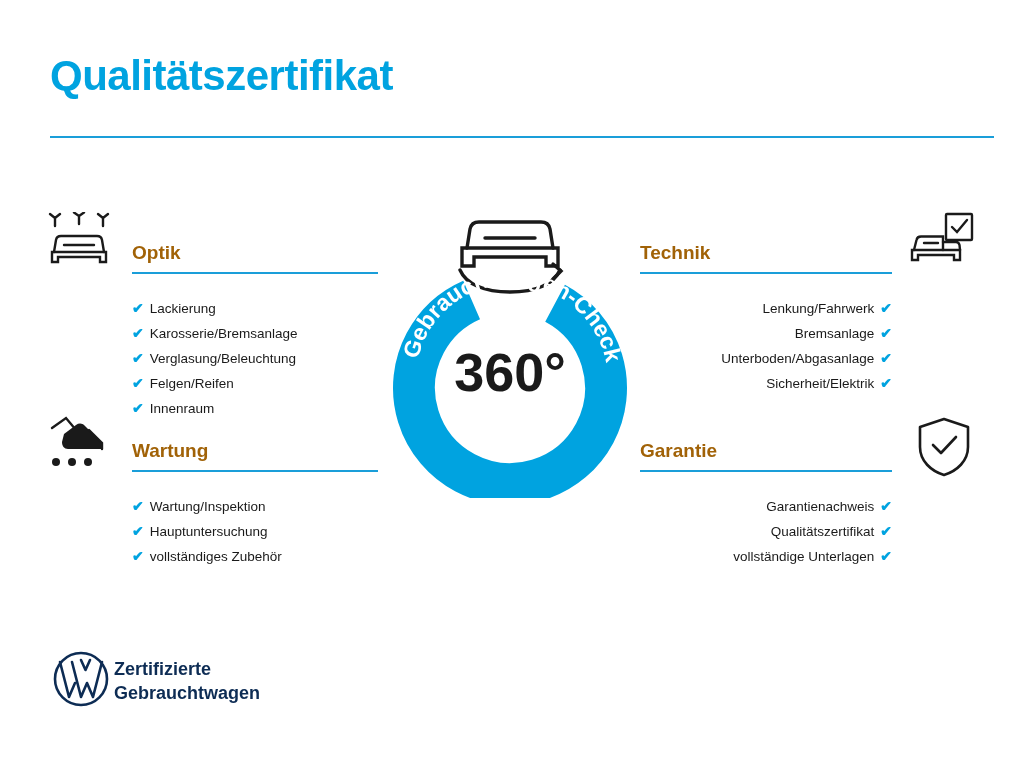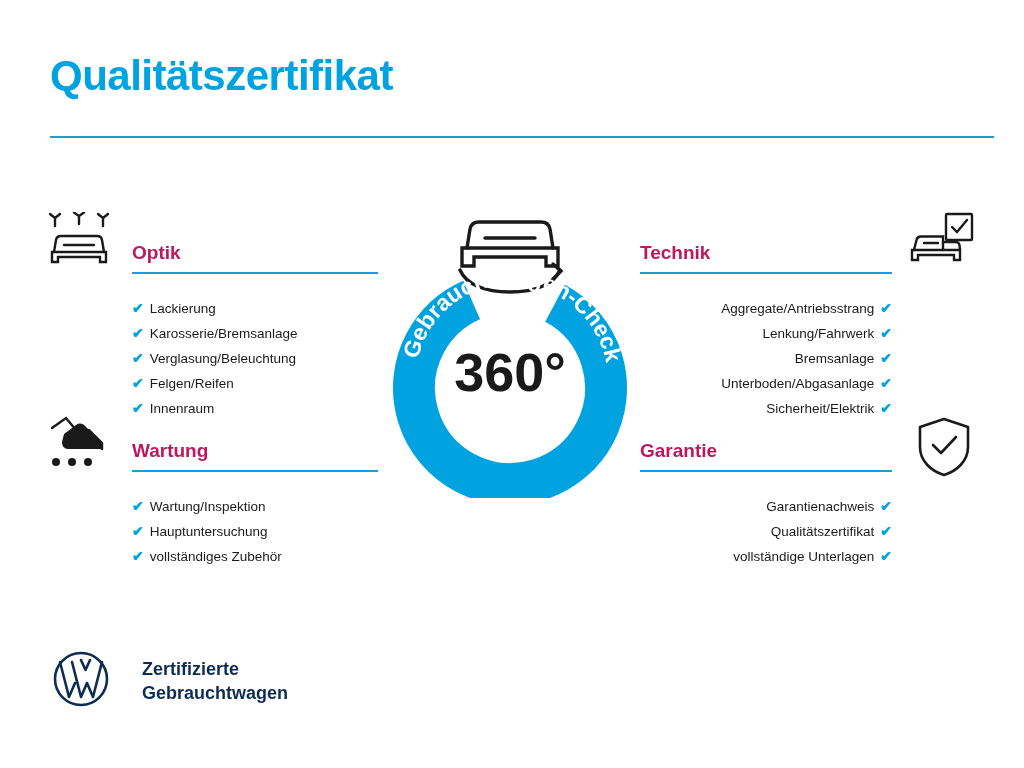--- a/index.html
+++ b/index.html
@@ -36,21 +36,21 @@
     background: #1a9ed9;
   }
 
   
   .section {
     position: absolute;
   }
   .section-head {
     font-size: 19px;
     font-weight: bold;
-    color: #be185d;
+    color: #a16207;
     padding-bottom: 6px;
   }
   .section-rule {
     height: 2px;
     background: #1a9ed9;
     margin-top: 2px;
   }
   .items {
     list-style: none;
     margin-top: 22px;
@@ -108,21 +108,21 @@
     color: #1a1a1a;
   }
 
   
   #footer-logo {
     position: absolute;
     left: 52px;
     top: 650px;
     display: flex;
     align-items: center;
-    gap: 32px;
+    gap: 4px;
   }
   .vw-text {
     font-size: 18px;
     font-weight: bold;
     color: #0d2c54;
     line-height: 24px;
   }
 </style>
 </head>
 <body>
@@ -214,21 +214,20 @@
       <li><span class="check">✔</span><span>Wartung/Inspektion</span></li>
       <li><span class="check">✔</span><span>Hauptuntersuchung</span></li>
       <li><span class="check">✔</span><span>vollständiges Zubehör</span></li>
     </ul>
   </div>
 
   <div class="section right" id="sec-technik">
     <div class="section-head">Technik</div>
     <div class="section-rule"></div>
     <ul class="items">
-      <li><span>Aggregate/Antriebsstrang</span><span class="check">✔</span></li>
       <li><span>Lenkung/Fahrwerk</span><span class="check">✔</span></li>
       <li><span>Bremsanlage</span><span class="check">✔</span></li>
       <li><span>Unterboden/Abgasanlage</span><span class="check">✔</span></li>
       <li><span>Sicherheit/Elektrik</span><span class="check">✔</span></li>
     </ul>
   </div>
 
   <div class="section right" id="sec-garantie">
     <div class="section-head">Garantie</div>
     <div class="section-rule"></div>

